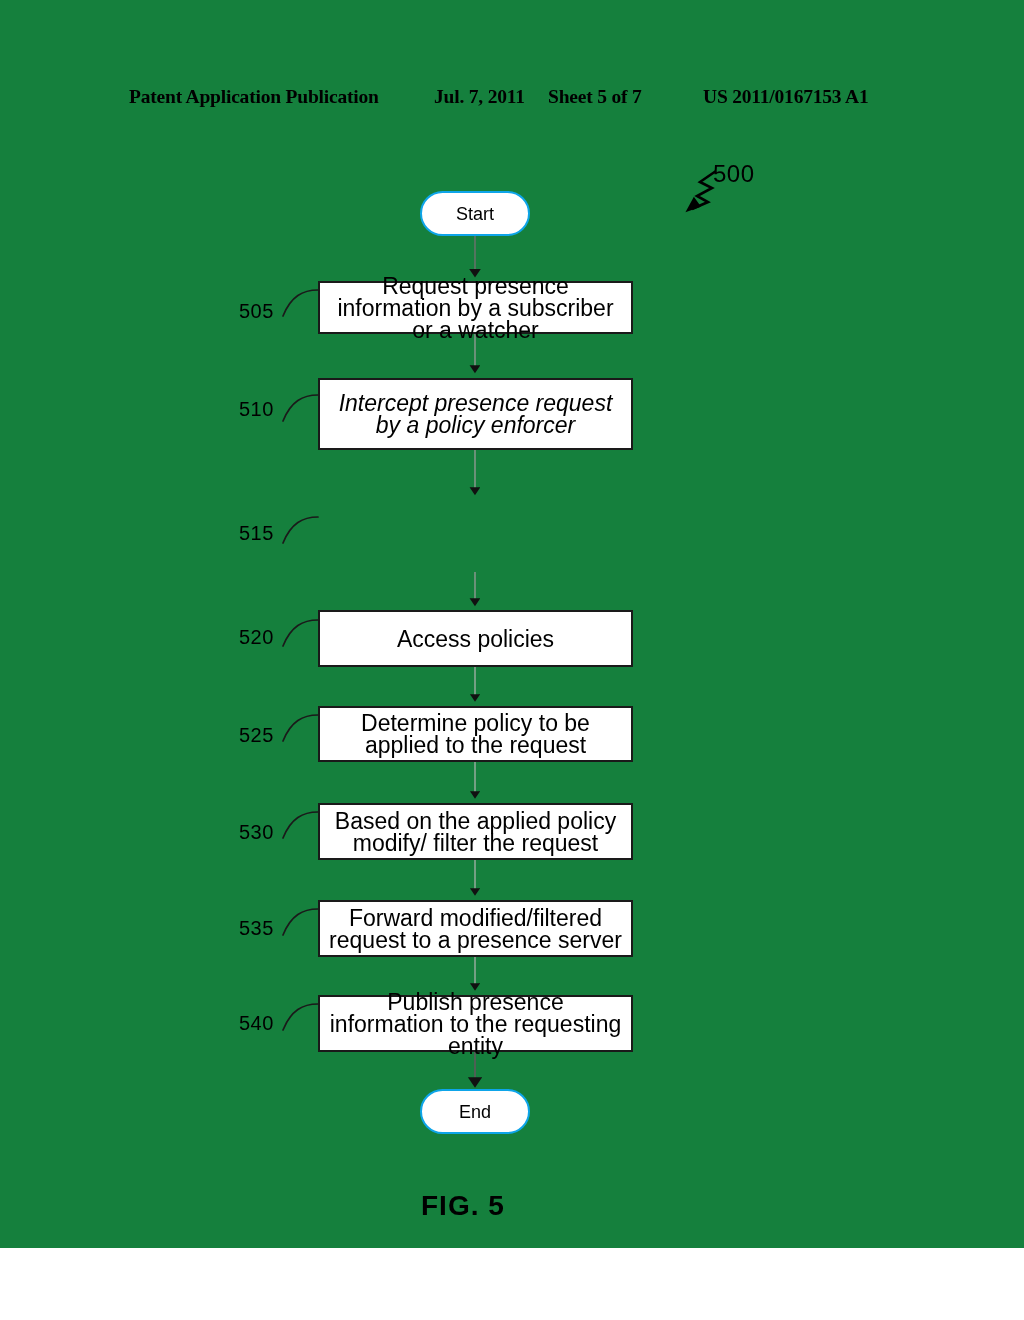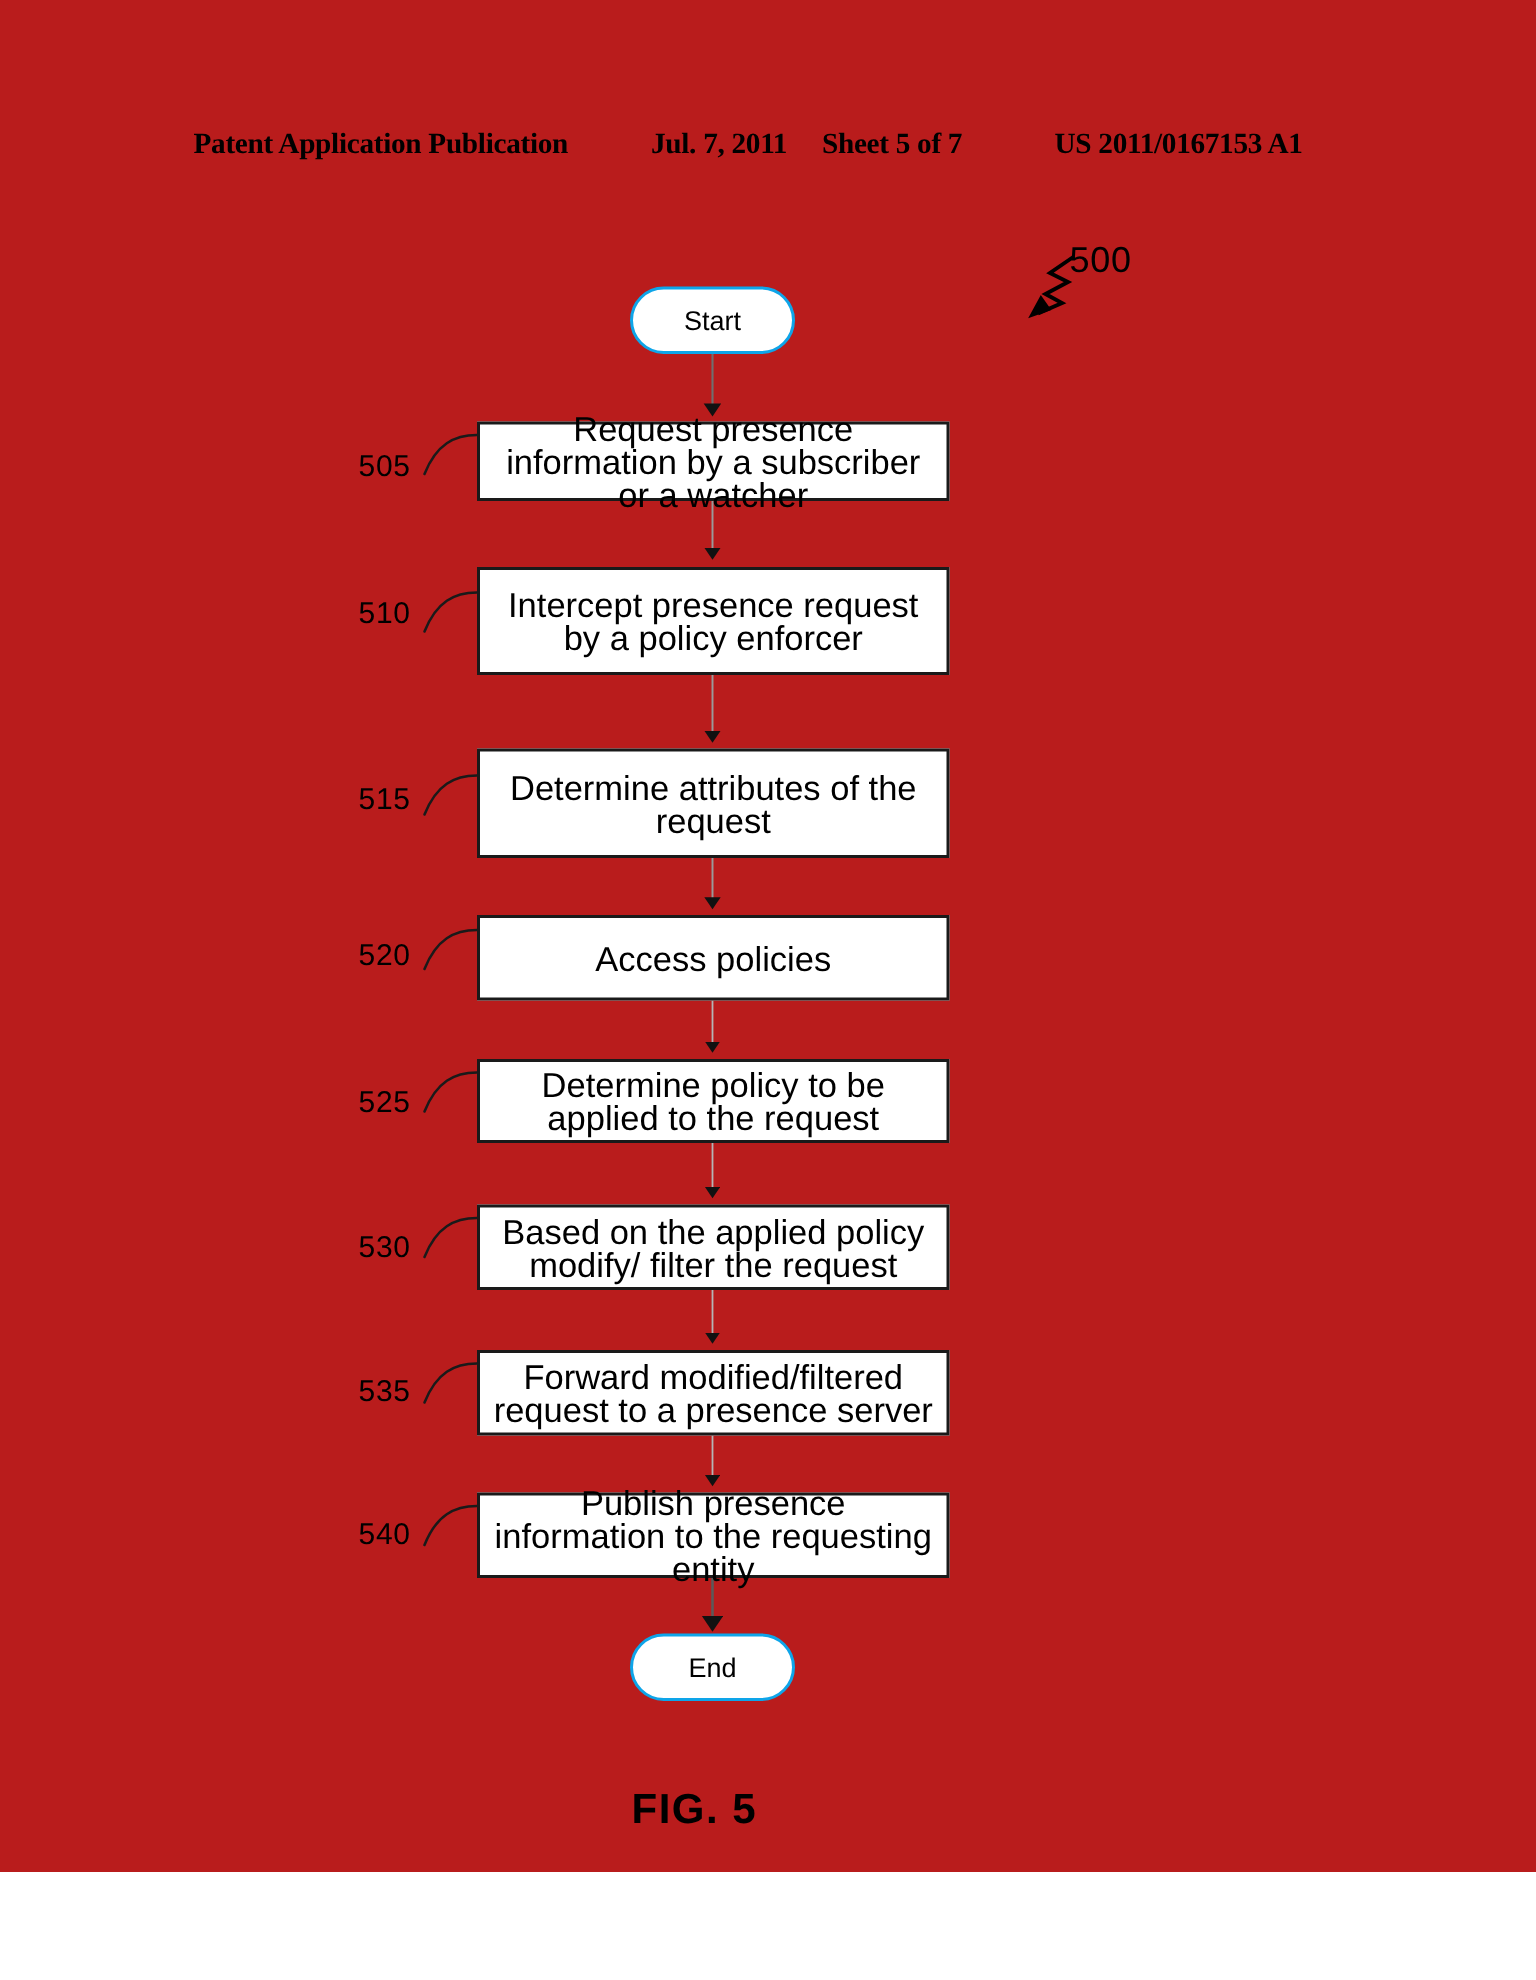--- a/index.html
+++ b/index.html
@@ -4,21 +4,21 @@
 <style>
   html, body {
     margin: 0;
     padding: 0;
     background: #ffffff;
   }
   #page {
     position: relative;
     width: 1024px;
     height: 1248px;
-    background: #b91c1c;
+    background: #15803d;
     overflow: hidden;
     font-family: "Liberation Sans", sans-serif;
   }
 
   
   #header {
     position: absolute;
     left: 0;
     top: 86px;
     width: 1024px;
@@ -165,28 +165,25 @@
 
   <div class="node terminator" style="left:420px; top:191px; width:110px; height:45px;">
     <span>Start</span>
   </div>
 
   <div class="node process" style="left:318px; top:281px; width:315px; height:53px;">
     <span>Request presence information by a subscriber or a watcher</span>
   </div>
   <div class="refnum" style="left:239px; top:300px;">505</div>
 
-  <div class="node process" style="left:318px; top:378px; width:315px; height:72px;">
+  <div class="node process" style="left:318px; top:378px; width:315px; height:72px;font-style:italic;">
     <span>Intercept presence request by a policy enforcer</span>
   </div>
   <div class="refnum" style="left:239px; top:398px;">510</div>
 
-  <div class="node process" style="left:318px; top:499px; width:315px; height:73px;">
-    <span>Determine attributes of the request</span>
-  </div>
   <div class="refnum" style="left:239px; top:522px;">515</div>
 
   <div class="node process" style="left:318px; top:610px; width:315px; height:57px;">
     <span>Access policies</span>
   </div>
   <div class="refnum" style="left:239px; top:626px;">520</div>
 
   <div class="node process" style="left:318px; top:706px; width:315px; height:56px;justify-content:flex-end;">
     <span>Determine policy to be applied to the request</span>
   </div>

